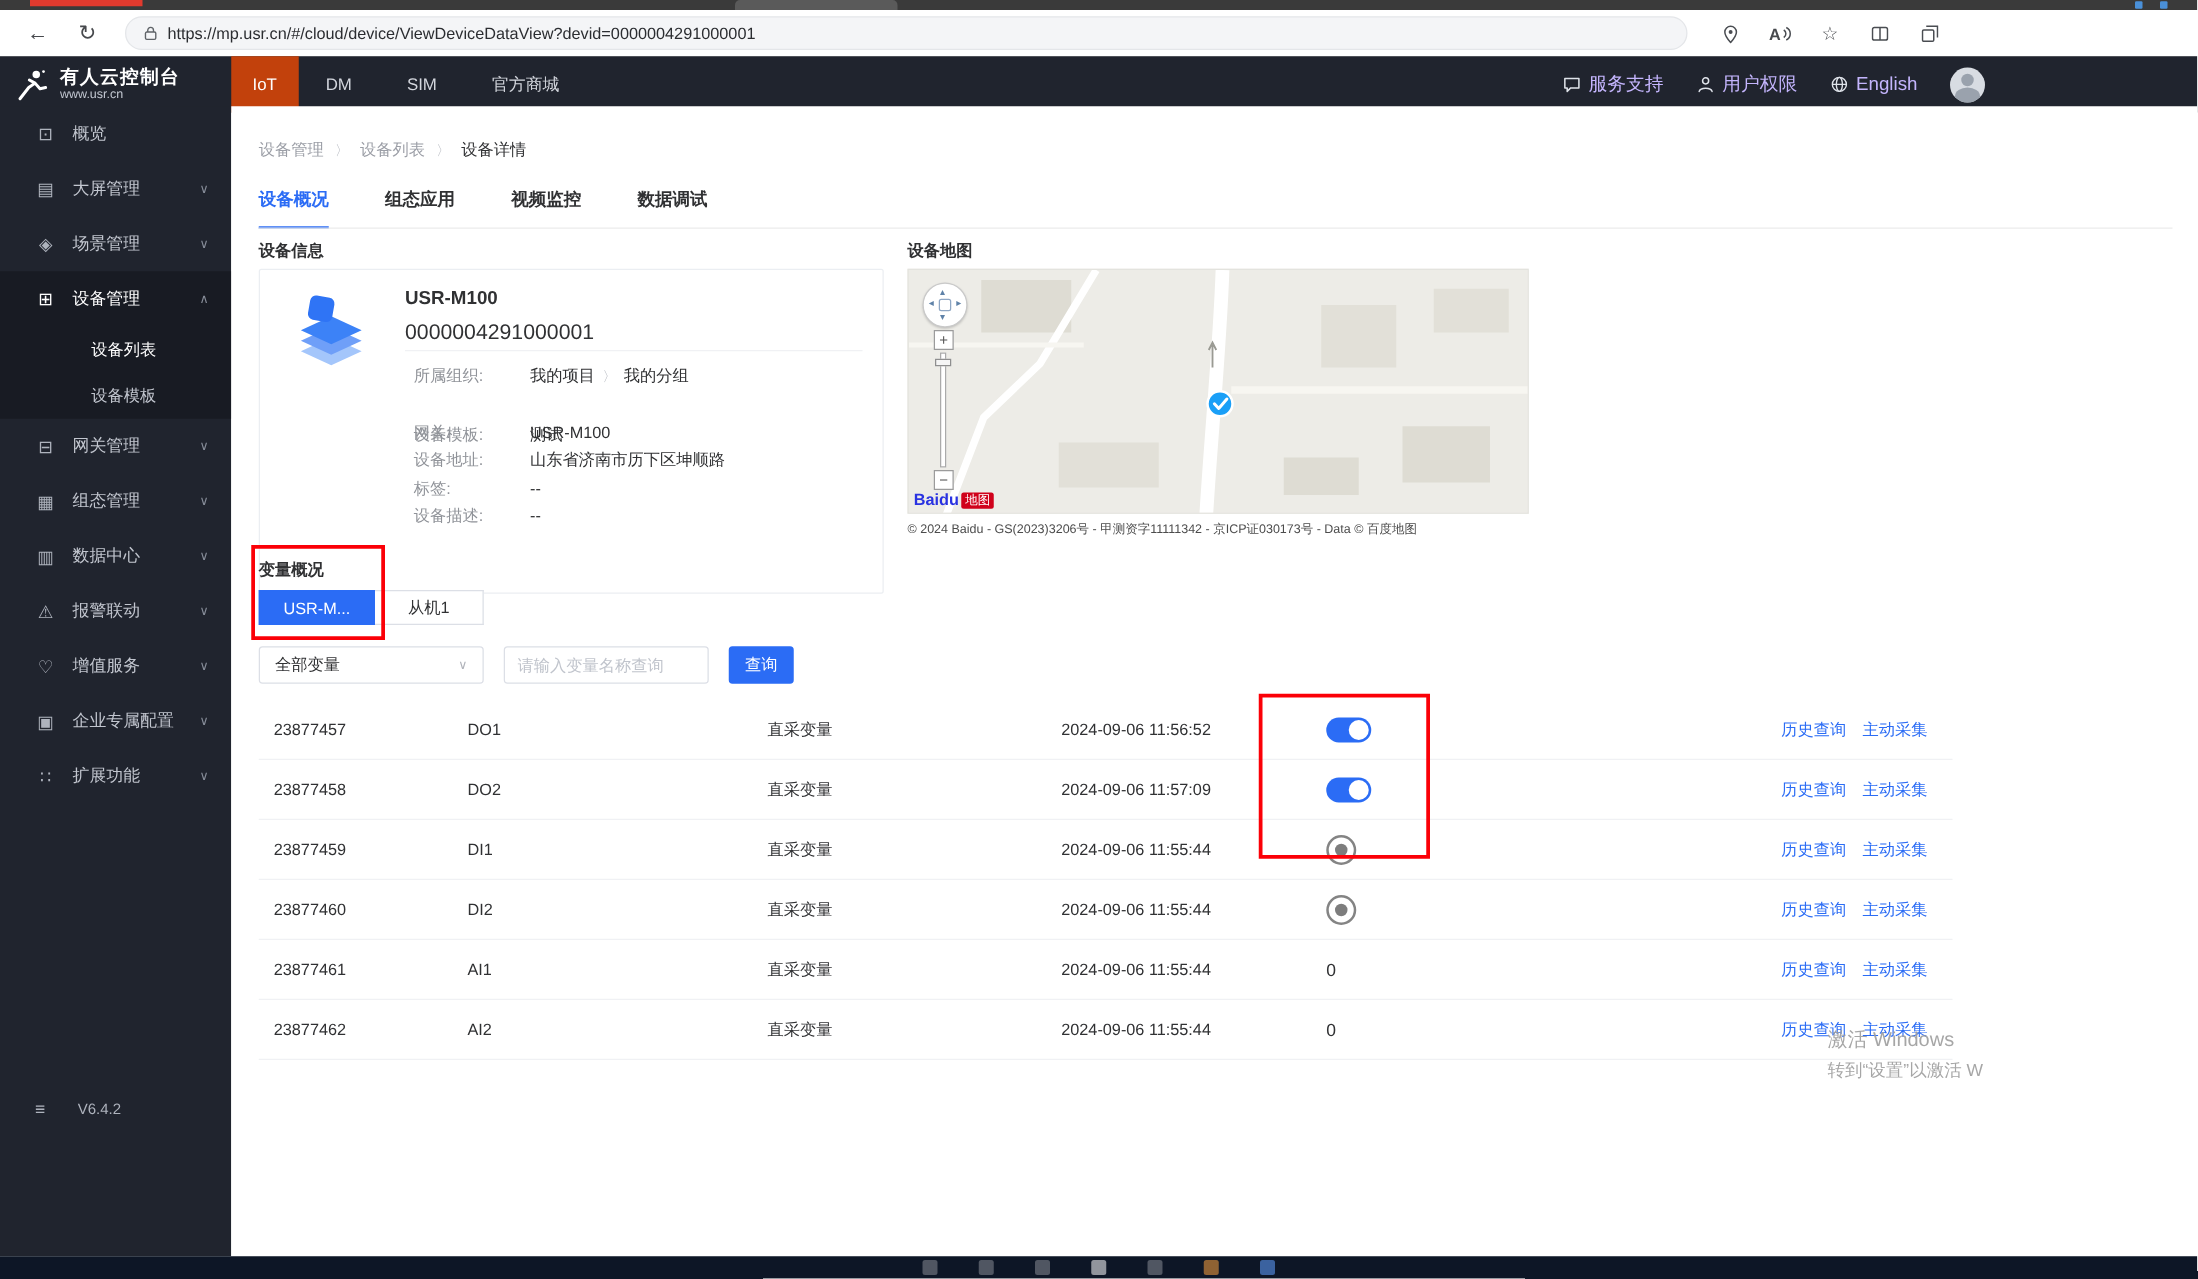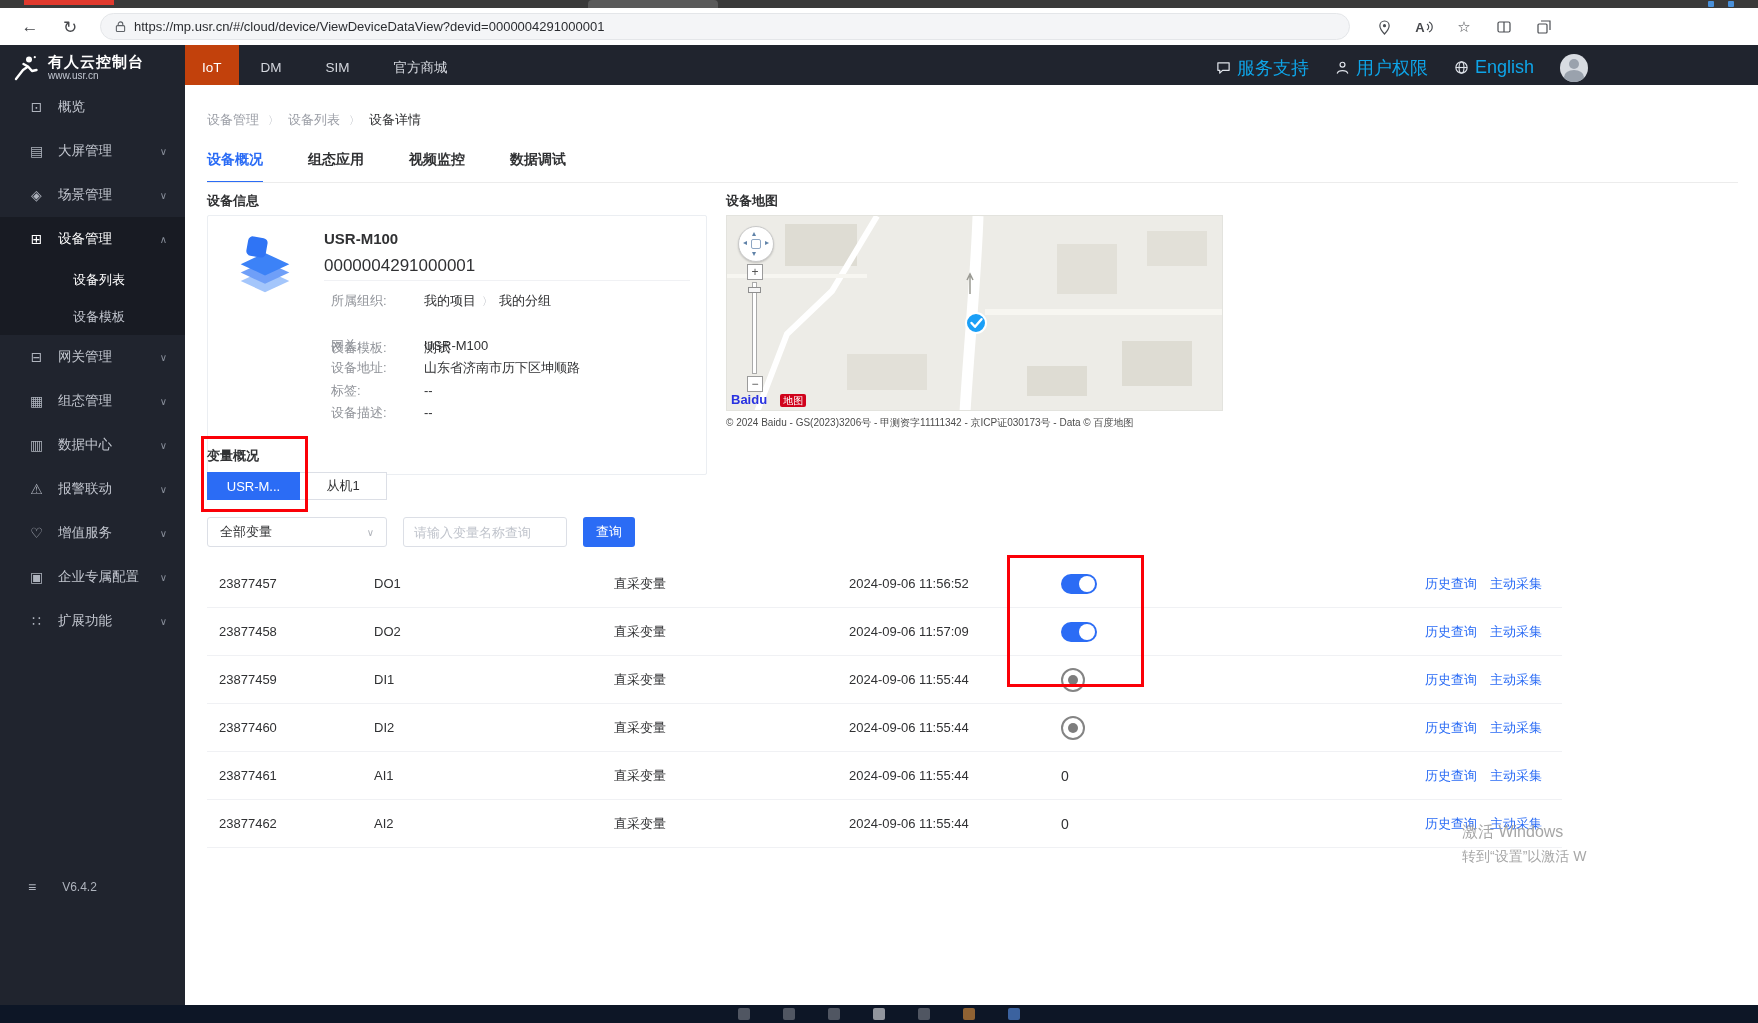--- a/index.html
+++ b/index.html
@@ -25,21 +25,21 @@
   
   .appheader{position:absolute;left:0;top:45px;width:100%;height:45px;background:#20242e;display:flex;align-items:stretch;}
   .logo{width:185px;display:flex;align-items:center;gap:9px;padding-left:13px;box-sizing:border-box;}
   .logo-texts{display:flex;flex-direction:column;line-height:1.1;}
   .logo-title{color:#fff;font-size:15px;font-weight:bold;letter-spacing:1px;}
   .logo-sub{color:#c3c8d2;font-size:10px;}
   .topnav{display:flex;align-items:stretch;}
   .topnav .nav-item{display:flex;align-items:center;padding:0 22px;color:#d3d6dd;font-size:13.5px;cursor:pointer;}
   .topnav .nav-item.active{background:#c2410c;color:#fff;padding:0 17px;}
   .header-right{margin-left:auto;display:flex;align-items:center;gap:26px;padding-right:170px;}
-  .hr-item{display:flex;align-items:center;gap:6px;color:#0ea5e9;font-size:18px;cursor:pointer;text-align:center;}
+  .hr-item{display:flex;align-items:center;gap:6px;color:#c4b5fd;font-size:15px;cursor:pointer;text-align:center;}
   .avatar{width:28px;height:28px;border-radius:50%;background:#d8dce2;position:relative;overflow:hidden;}
   .avatar::before{content:"";position:absolute;left:9px;top:5px;width:10px;height:10px;border-radius:50%;background:#9aa2ad;}
   .avatar::after{content:"";position:absolute;left:4px;top:16px;width:20px;height:14px;border-radius:50%;background:#9aa2ad;}
 
   
   .sidebar{position:absolute;left:0;top:85px;width:185px;height:920px;background:#20242e;}
   .side-item{height:44px;display:flex;align-items:center;padding-left:28px;color:#c2c6cf;font-size:13.5px;cursor:pointer;}
   .side-item .sicon{width:17px;margin-right:13px;font-size:14px;color:#aeb3bd;text-align:center;}
   .side-item .schev{margin-left:auto;margin-right:18px;font-size:10px;color:#878d99;}
   .side-group{background:#181b23;}
@@ -77,21 +77,21 @@
   .pan-ctrl{position:absolute;left:11px;top:10px;width:34px;height:34px;background:#fff;border:1px solid #c9c9c9;border-radius:50%;
             box-shadow:0 1px 2px rgba(0,0,0,.18);}
   .pan-ctrl span{position:absolute;font-size:8px;color:#5f82a8;line-height:1;}
   .pan-up{left:13px;top:3px;} .pan-down{left:13px;bottom:3px;} .pan-left{left:4px;top:12px;} .pan-right{right:4px;top:12px;}
   .pan-center{position:absolute;left:12px;top:12px;width:8px;height:8px;border:1px solid #8fa7c4;border-radius:2px;}
   .zoom-btn{position:absolute;left:20px;width:16px;height:16px;background:#fff;border:1px solid #9b9b9b;color:#555;
             font-size:12px;line-height:14px;text-align:center;box-sizing:border-box;}
   .zoom-plus{top:48px;} .zoom-minus{top:160px;}
   .zoom-track{position:absolute;left:25px;top:66px;width:5px;height:92px;background:#fff;border:1px solid #aaa;box-sizing:border-box;}
   .zoom-handle{position:absolute;left:21px;top:71px;width:13px;height:6px;background:#f5f5f5;border:1px solid #8f8f8f;box-sizing:border-box;}
-  .baidu-logo{position:absolute;left:4px;bottom:3px;display:flex;align-items:flex-end;gap:13px;}
+  .baidu-logo{position:absolute;left:4px;bottom:3px;display:flex;align-items:flex-end;gap:2px;}
   .baidu-word{font-size:13px;font-weight:bold;color:#2932e1;letter-spacing:0;}
   .baidu-tag{font-size:10px;color:#fff;background:#d0021b;border-radius:2px;padding:1px 3px;line-height:1.1;}
   .map-copyright{position:absolute;left:541px;top:331px;font-size:10px;color:#4c4c4c;white-space:nowrap;}
 
   
   .var-tabs{position:absolute;top:387px;left:22px;display:flex;height:28px;}
   .var-tab{min-width:87px;padding:0 10px;display:flex;align-items:center;justify-content:center;font-size:13px;box-sizing:border-box;cursor:pointer;}
   .var-tab.active{background:#2b6cf5;color:#fff;border:1px solid #2b6cf5;width:93px;}
   .var-tab.plain{background:#fff;color:#303133;border:1px solid #dcdfe6;border-left:none;}
   .filter-row{position:absolute;top:432px;left:22px;display:flex;gap:16px;}

